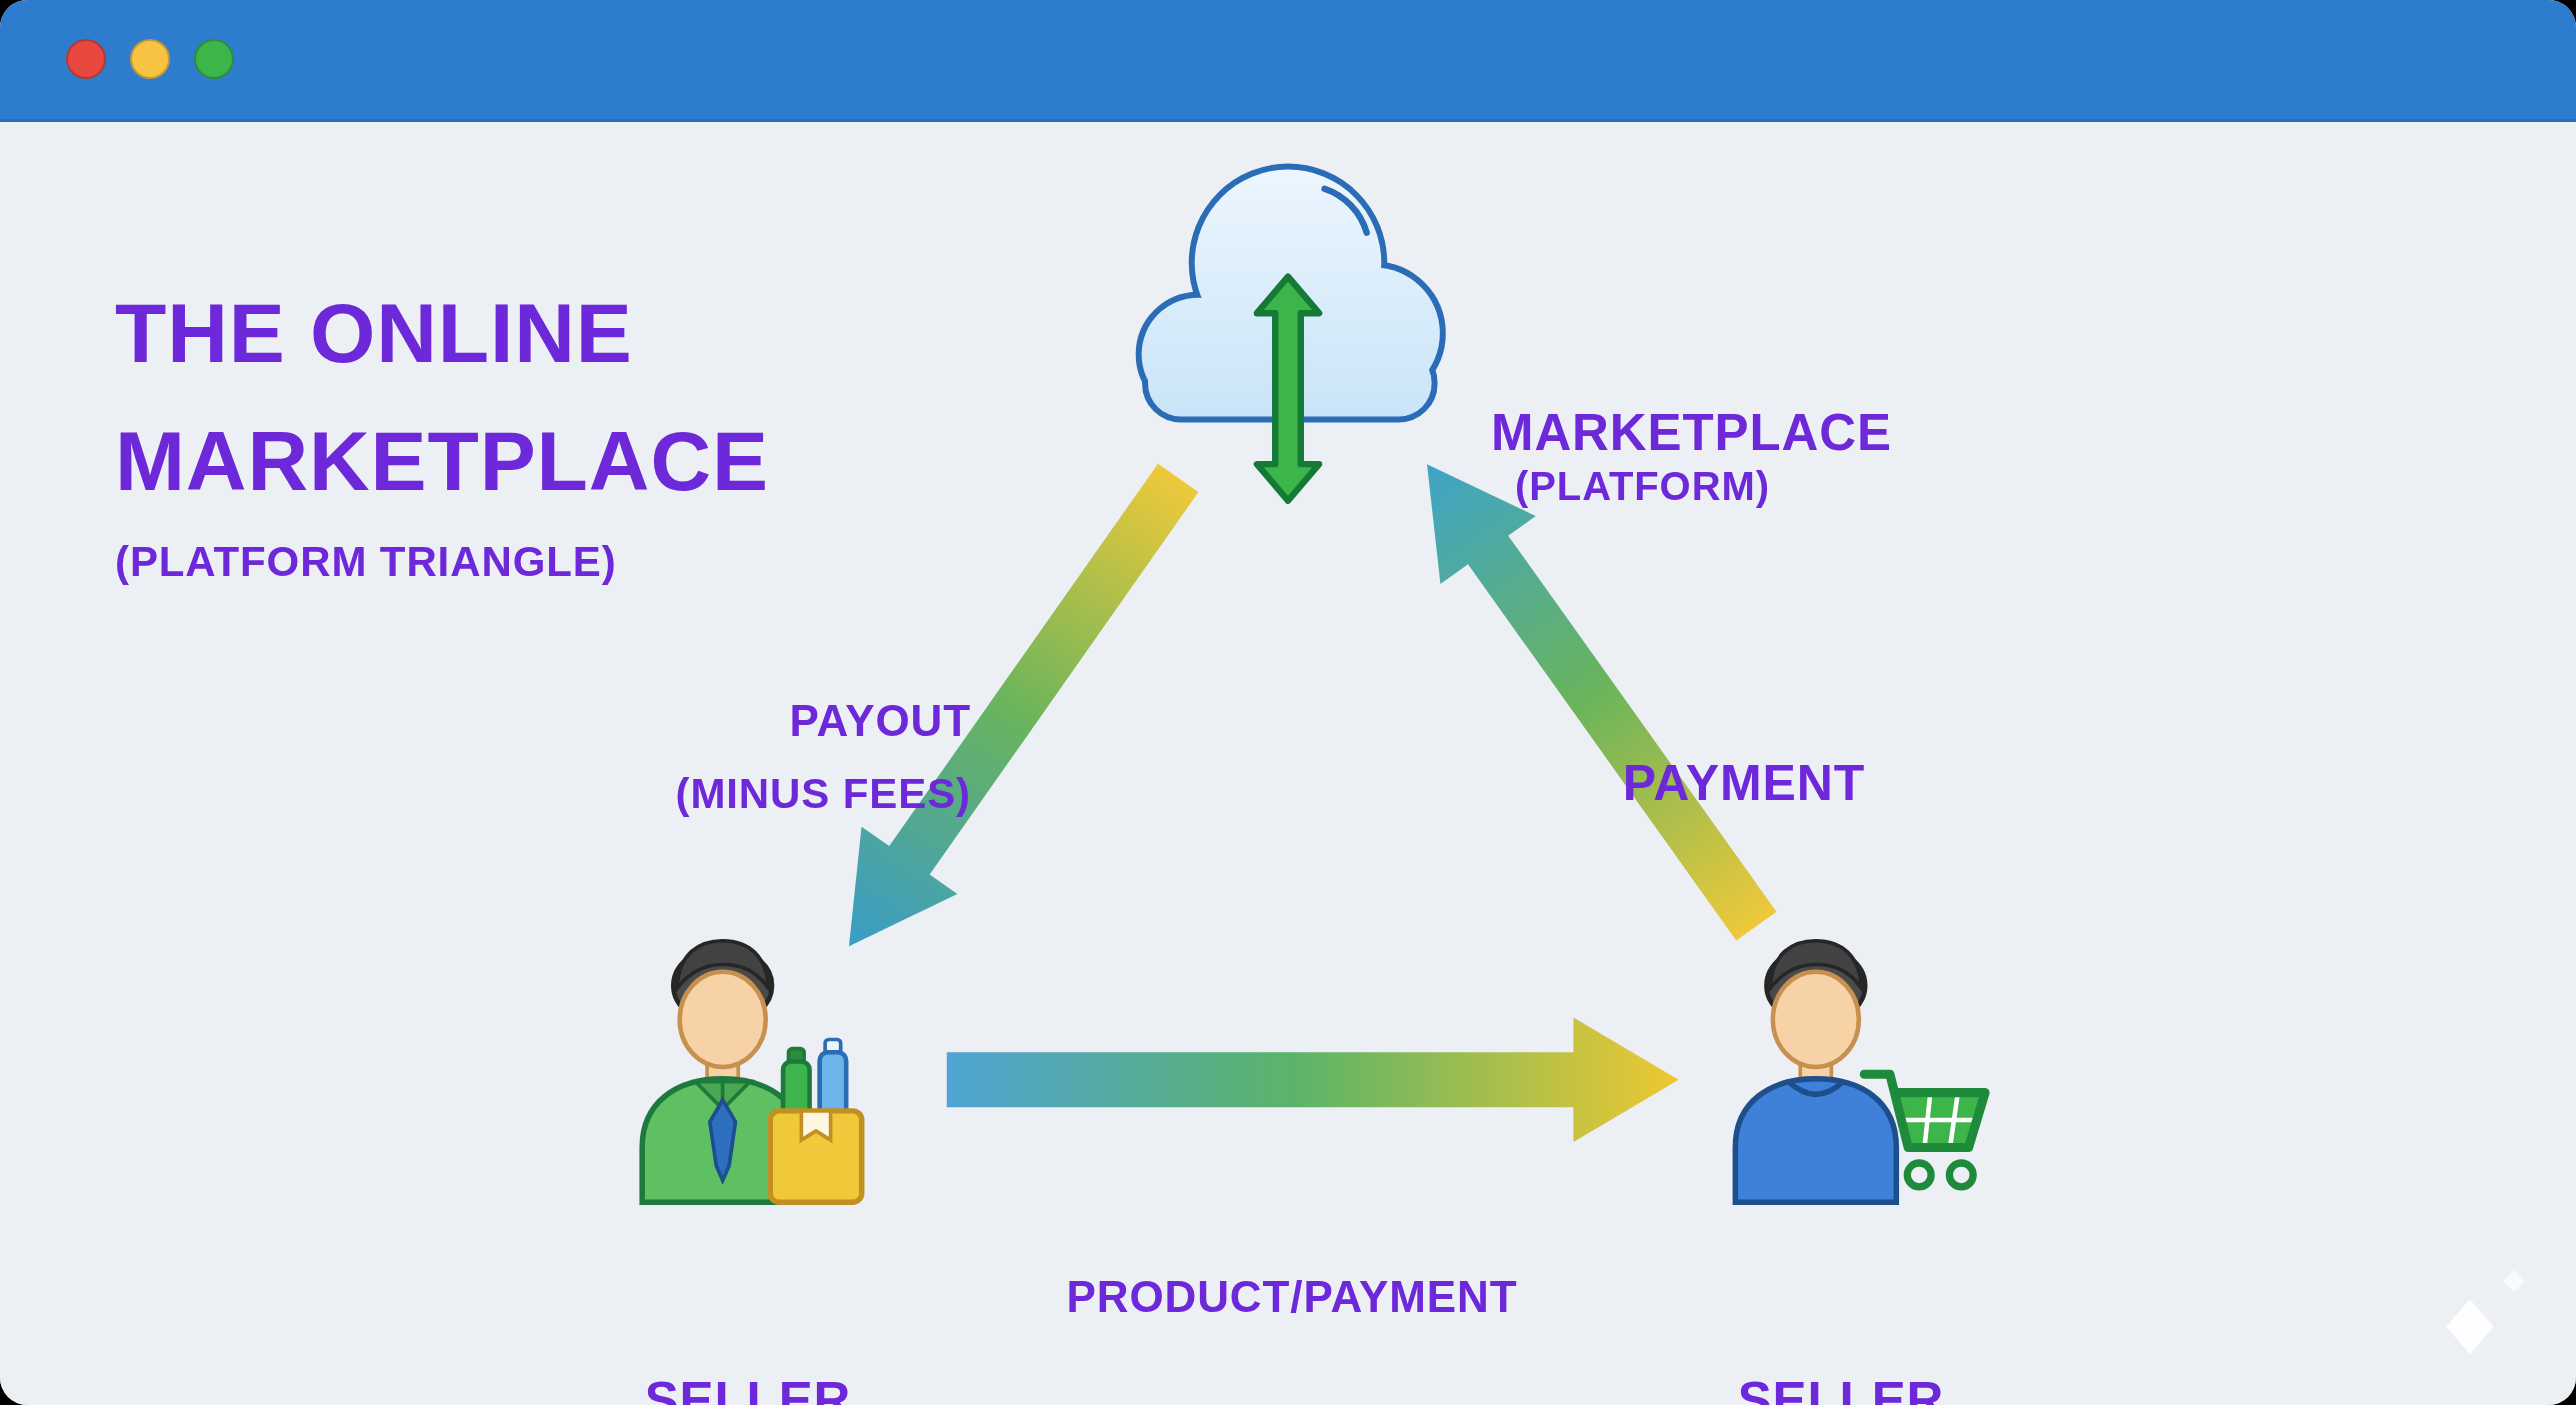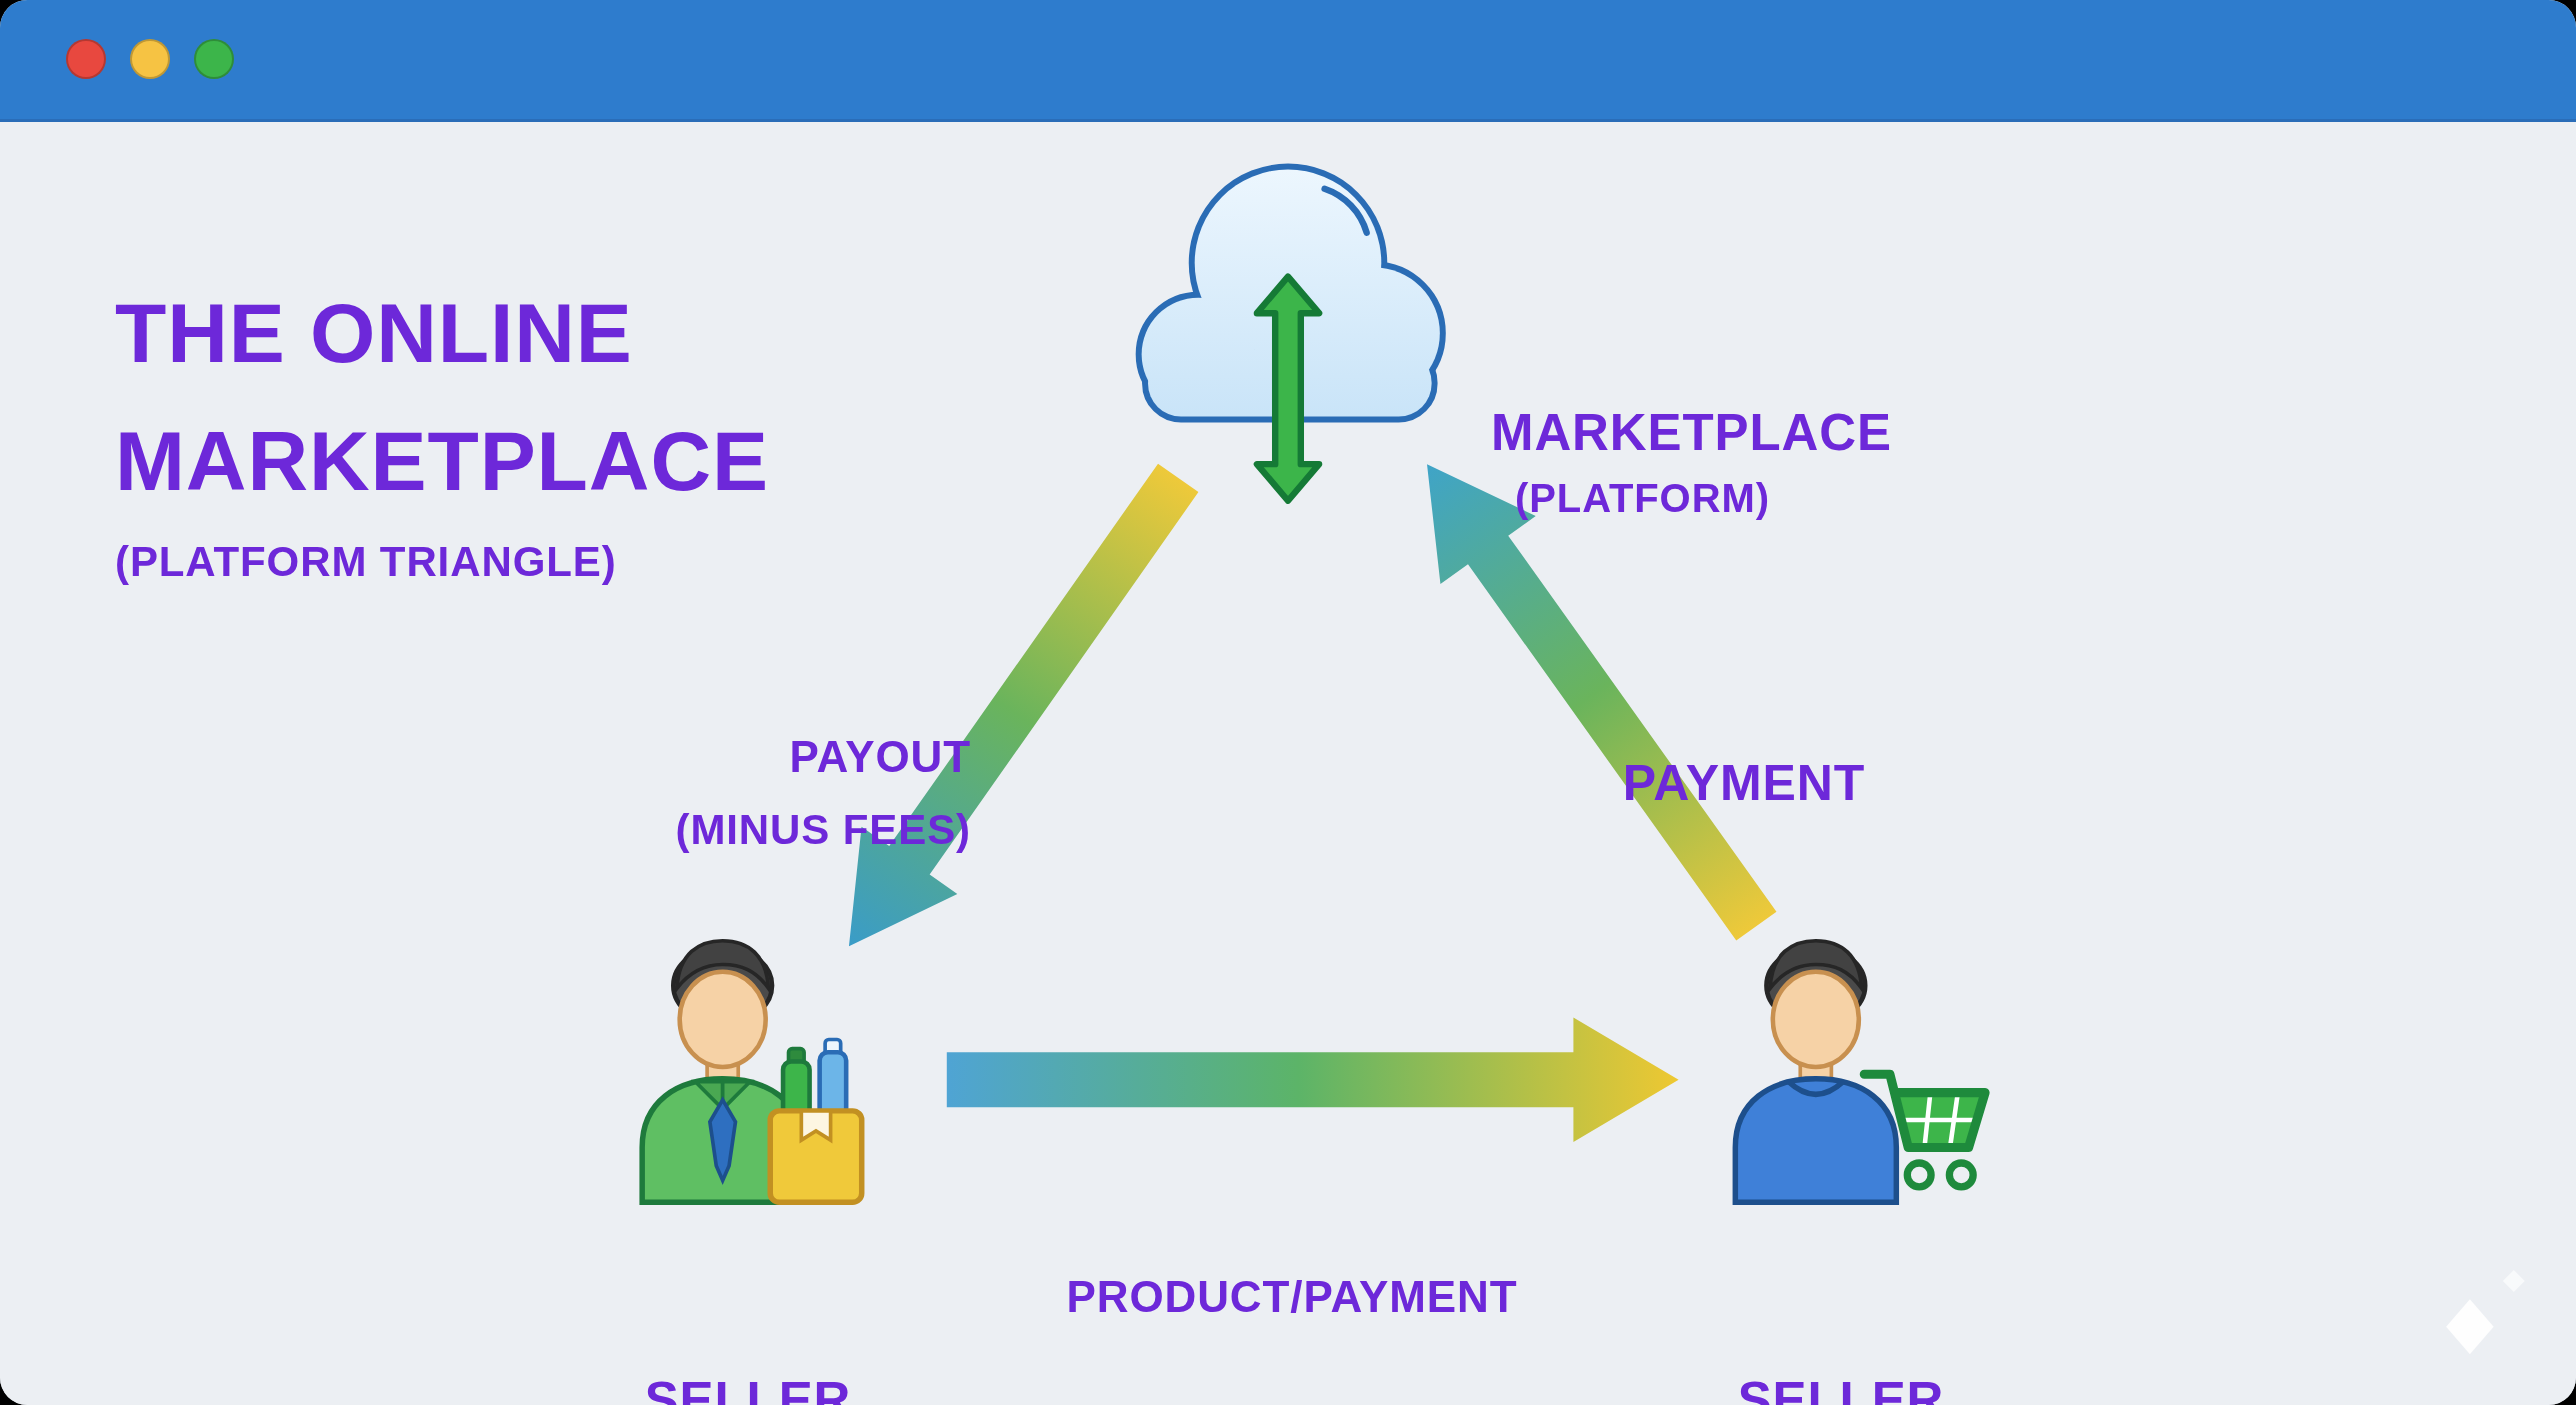--- a/index.html
+++ b/index.html
@@ -12,23 +12,23 @@
   .light.yellow{left:130px;background:#f6c343;}
   .light.green{left:194px;background:#3cb54a;}
   .content{position:absolute;top:123px;left:0;right:0;bottom:0;background:#eceff3;}
   svg.diagram{position:absolute;top:0;left:0;}
   .lbl{position:absolute;font-weight:bold;color:#6d28d9;white-space:nowrap;letter-spacing:0.9px;}
   .title-block{left:115px;top:146px;}
   .title-line{font-size:84px;line-height:128px;font-weight:bold;}
   .title-sub{font-size:42px;margin-top:13px;letter-spacing:0.9px;}
   .node-marketplace{left:1491px;top:280px;}
   .node-marketplace .l1{font-size:51px;}
-  .node-marketplace .l2{font-size:40px;margin-left:24px;margin-top:14px;}
+  .node-marketplace .l2{font-size:40px;margin-left:24px;margin-top:2px;}
   .edge-payout{left:971px;top:573px;transform:translateX(-100%);text-align:right;}
-  .edge-payout .l1{font-size:44px;margin-top:36px;}
+  .edge-payout .l1{font-size:44px;}
   .edge-payout .l2{font-size:42px;margin-top:24px;}
   .edge-payment{left:1744px;top:631px;transform:translateX(-50%);font-size:50px;text-align:right;}
   .edge-product{left:1292px;top:1149px;transform:translateX(-50%);font-size:44px;}
   .node-seller{left:748px;top:1213px;transform:translateX(-50%);text-align:center;}
   .node-buyer{left:1841px;top:1213px;transform:translateX(-50%);text-align:center;}
   .node-seller .l1,.node-buyer .l1{font-size:51px;margin-top:35px;}
 </style>
 </head>
 <body>
 

